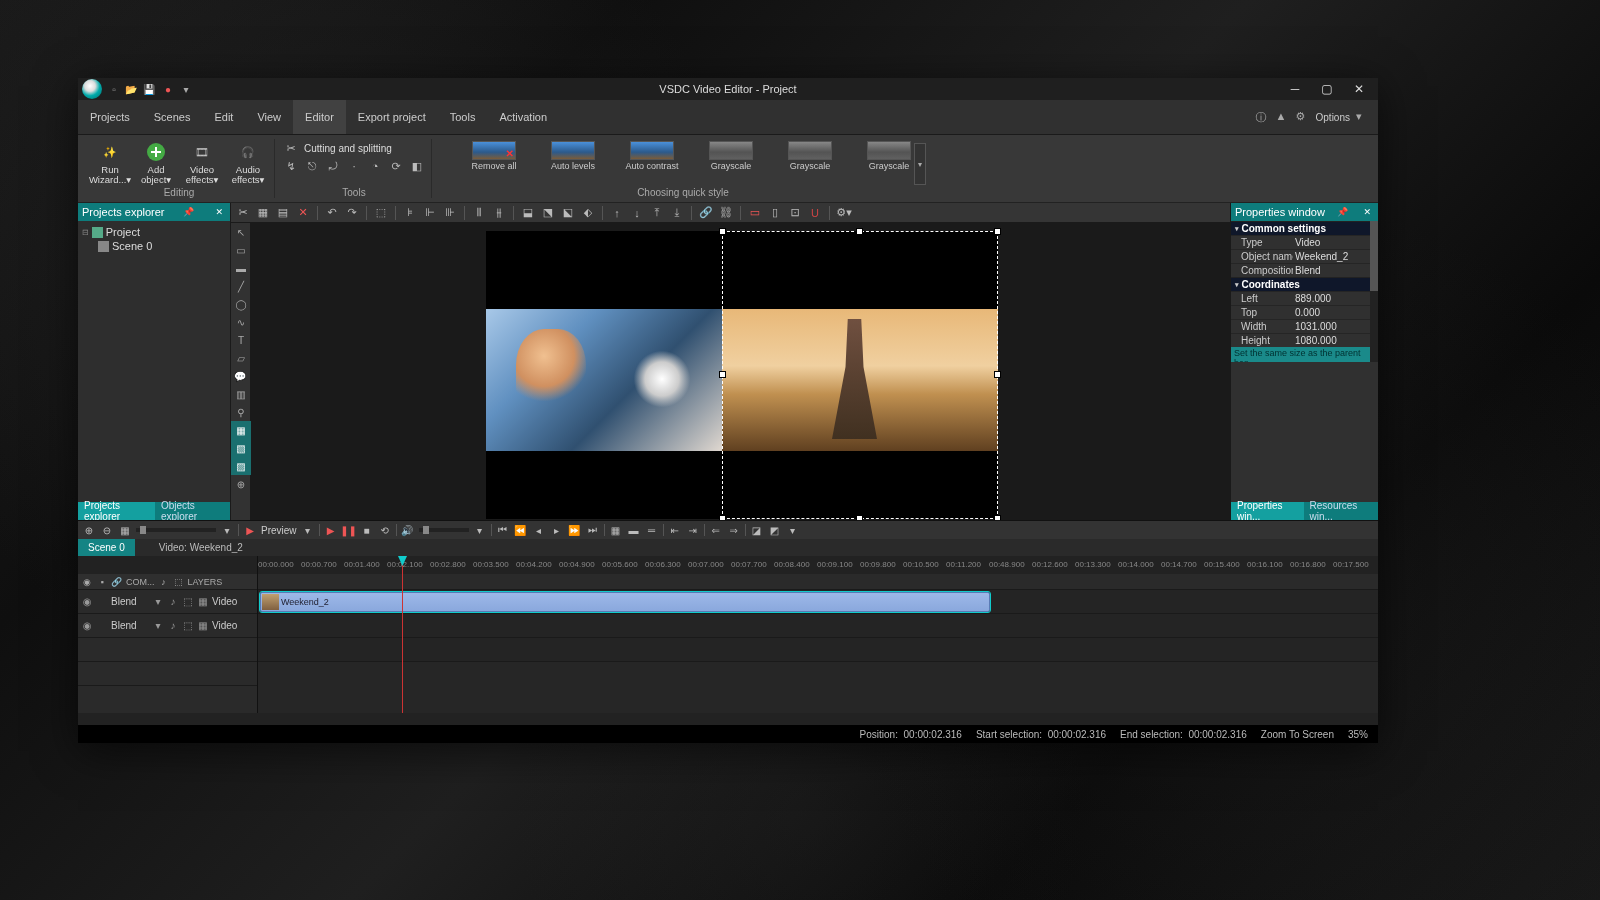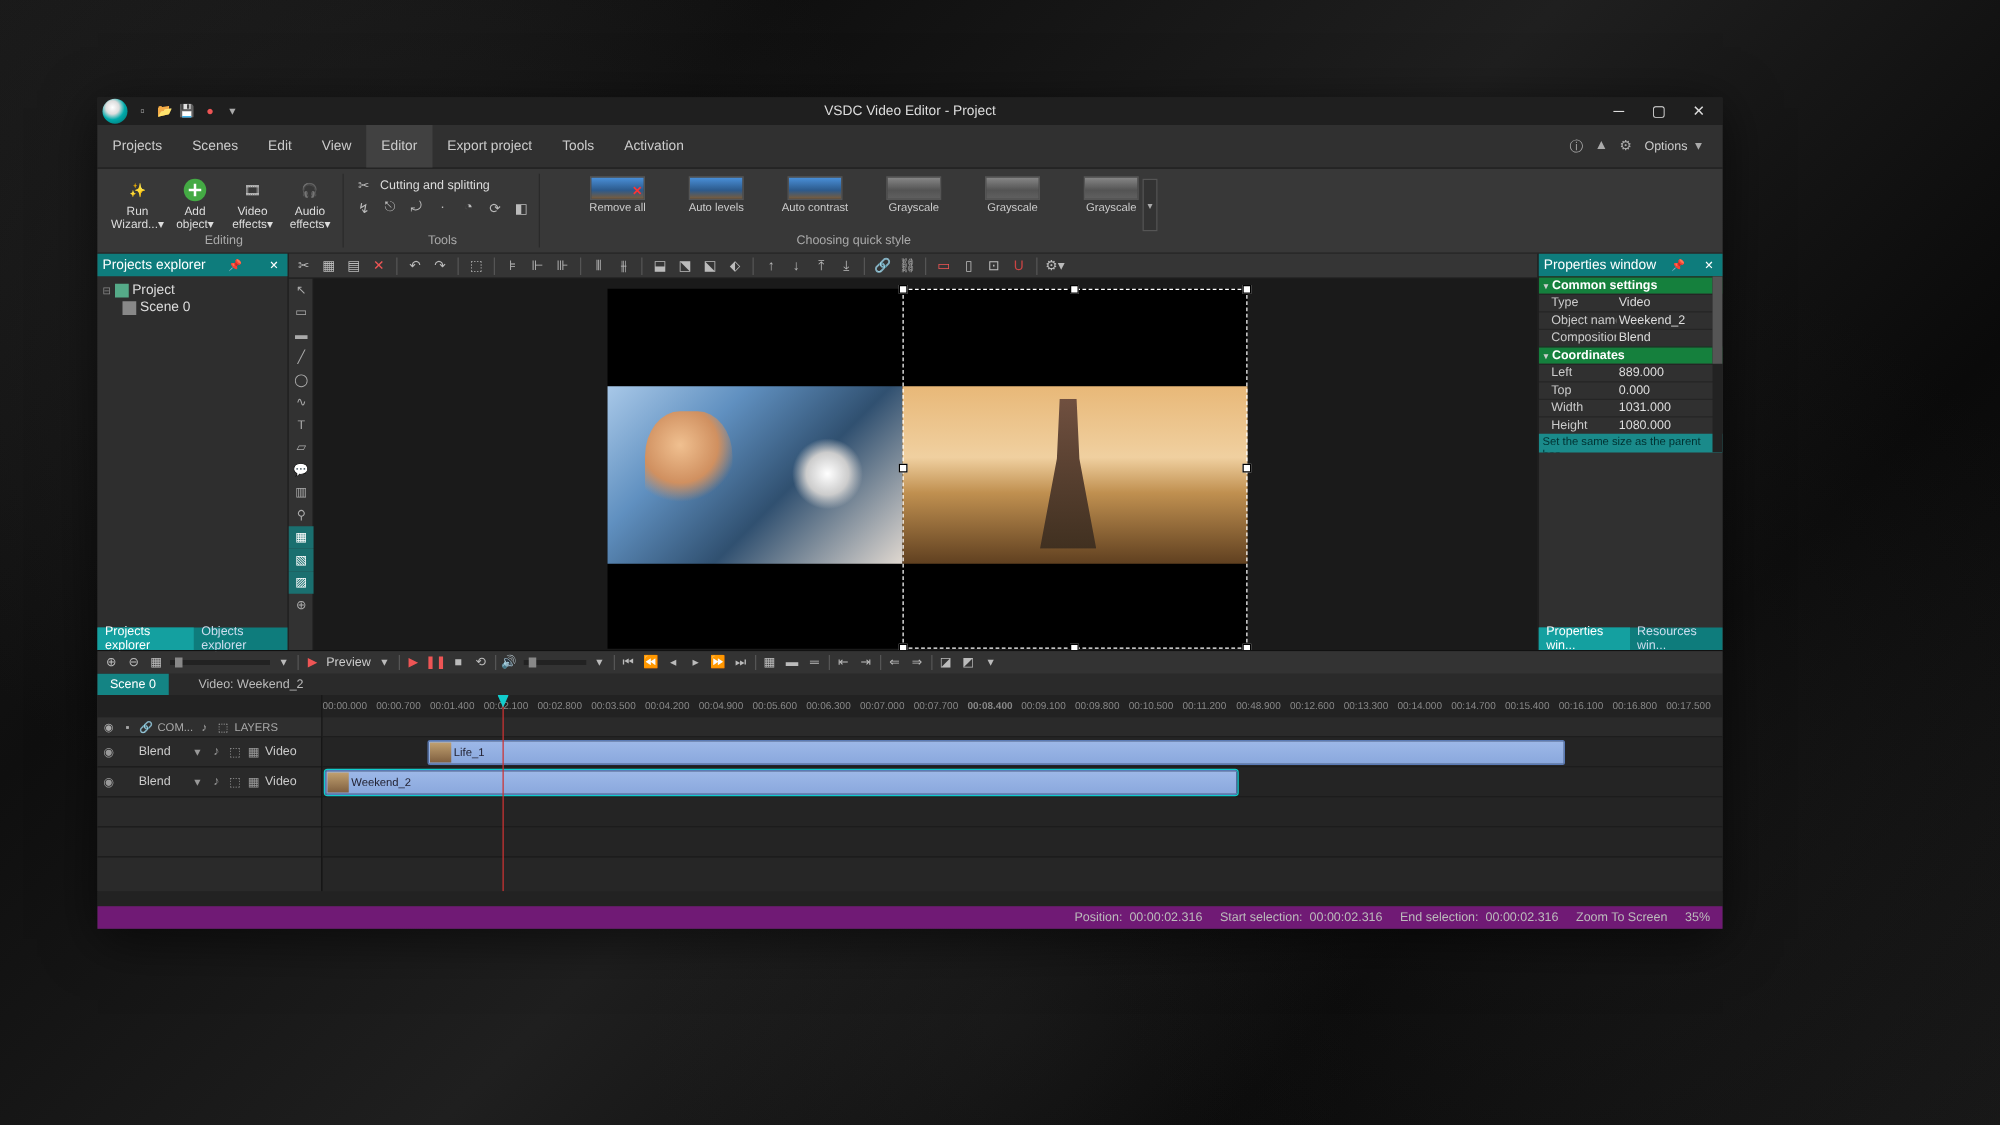--- a/index.html
+++ b/index.html
@@ -80,21 +80,21 @@
 .selection-box { position:absolute; left:471px; top:8px; width:276px; height:288px; border:1px dashed #fff; }
 .sel-handle { position:absolute; width:7px; height:7px; background:#fff; border:1px solid #000; }
 .sh-tl{top:-4px;left:-4px;} .sh-tm{top:-4px;left:calc(50% - 4px);} .sh-tr{top:-4px;right:-4px;}
 .sh-ml{top:calc(50% - 4px);left:-4px;} .sh-mr{top:calc(50% - 4px);right:-4px;}
 .sh-bl{bottom:-4px;left:-4px;} .sh-bm{bottom:-4px;left:calc(50% - 4px);} .sh-br{bottom:-4px;right:-4px;}
 
 .right-panel { width:148px; background:#303030; display:flex; flex-direction:column; border-left:1px solid #1a1a1a; }
 .prop-list { flex:1; overflow:hidden; font-size:10px; position:relative;}
 .prop-scroll{width:8px;background:#222;position:absolute;right:0;top:0;bottom:0;}
 .prop-scroll::after{content:"";position:absolute;top:0;left:0;width:8px;height:70px;background:#555;}
-.prop-section { background:#15803d; padding:1px 4px; color:#fff; font-weight:bold; font-size:10px; border-top:1px solid #222; display:flex; align-items:center; gap:3px;}
+.prop-section { background:#0f172a; padding:1px 4px; color:#fff; font-weight:bold; font-size:10px; border-top:1px solid #222; display:flex; align-items:center; gap:3px;}
 .prop-section::before{content:"▾";font-size:7px;color:#ccc;}
 .prop-row { display:flex; padding:1px 0; border-top:1px solid #252525; }
 .prop-key { width:62px; padding-left:10px; color:#ccc; overflow:hidden; white-space:nowrap; text-overflow:clip;}
 .prop-val { flex:1; color:#ddd; padding-left:2px; overflow:hidden; white-space:nowrap;}
 .prop-hint { background:#1a8a8a; color:#003030; padding:1px 3px; font-size:9px; }
 
 
 .lower { height:205px; display:flex; flex-direction:column; border-top:1px solid #111; }
 .play-bar { height:18px; background:#333; display:flex; align-items:center; gap:4px; padding:0 4px; }
 .pb-btn { width:14px; height:14px; color:#bbb; cursor:pointer; display:flex; align-items:center; justify-content:center; font-size:10px; }
@@ -121,21 +121,21 @@
 .tl-tick{position:absolute;top:4px;width:40px;text-align:left;}
 .tl-tracks{position:relative;}
 .tl-track{height:24px;border-bottom:1px solid #1a1a1a;position:relative;background:#242424;}
 .clip{position:absolute;top:2px;height:20px;background:linear-gradient(#9db8e8,#8aa8dd);border:1px solid #5a7ab5;border-radius:2px;display:flex;align-items:center;padding-left:20px;font-size:9px;color:#223;overflow:hidden;}
 .clip.sel{outline:1px solid #1cc;}
 .clip::before{content:"";position:absolute;left:1px;top:1px;width:17px;height:16px;background:linear-gradient(#c0a070,#806040);}
 .playhead{position:absolute;top:0;bottom:0;width:1px;background:#c33;z-index:5;}
 .playhead::before{content:"";position:absolute;top:0;left:-4px;width:9px;height:10px;background:#1cc;clip-path:polygon(0 0,100% 0,50% 100%);}
 .tl-scrollbar{height:12px;background:#222;}
 
-.statusbar { height:18px; background:#701a75; display:flex; align-items:center; justify-content:flex-end; gap:14px; padding:0 10px; font-size:10px; color:#bbb; }
+.statusbar { height:18px; background:#000000; display:flex; align-items:center; justify-content:flex-end; gap:14px; padding:0 10px; font-size:10px; color:#bbb; }
 .statusbar span{white-space:nowrap;}
 </style>
 </head>
 <body>
 
 <div class="wallpaper"></div>
 
 <div class="app-window">
 
   <div class="titlebar">
@@ -495,43 +495,38 @@
             <div class="tl-tick" style="left: 86px;">00:01.400</div>
             <div class="tl-tick" style="left: 129px;">00:02.100</div>
             <div class="tl-tick" style="left: 172px;">00:02.800</div>
             <div class="tl-tick" style="left: 215px;">00:03.500</div>
             <div class="tl-tick" style="left: 258px;">00:04.200</div>
             <div class="tl-tick" style="left: 301px;">00:04.900</div>
             <div class="tl-tick" style="left: 344px;">00:05.600</div>
             <div class="tl-tick" style="left: 387px;">00:06.300</div>
             <div class="tl-tick" style="left: 430px;">00:07.000</div>
             <div class="tl-tick" style="left: 473px;">00:07.700</div>
-            <div class="tl-tick" style="left: 516px; font-weight: bold;">00:08.400</div>
+            <div class="tl-tick" style="left: 516px;">00:08.400</div>
             <div class="tl-tick" style="left: 559px;">00:09.100</div>
             <div class="tl-tick" style="left: 602px;">00:09.800</div>
             <div class="tl-tick" style="left: 645px;">00:10.500</div>
             <div class="tl-tick" style="left: 688px;">00:11.200</div>
             <div class="tl-tick" style="left: 731px;">00:48.900</div>
             <div class="tl-tick" style="left: 774px;">00:12.600</div>
             <div class="tl-tick" style="left: 817px;">00:13.300</div>
             <div class="tl-tick" style="left: 860px;">00:14.000</div>
             <div class="tl-tick" style="left: 903px;">00:14.700</div>
             <div class="tl-tick" style="left: 946px;">00:15.400</div>
             <div class="tl-tick" style="left: 989px;">00:16.100</div>
             <div class="tl-tick" style="left: 1032px;">00:16.800</div>
             <div class="tl-tick" style="left: 1075px;">00:17.500</div>
           </div>
         <div class="tl-tracks">
           <div style="height:16px;background:#2a2a2a;border-bottom:1px solid #1a1a1a"></div>
           <div class="tl-track">
-            <div class="clip" style="left:84px;width:910px">
-                <span>Life_1</span>
-              </div>
-          </div>
-          <div class="tl-track">
             <div class="clip sel" style="left:2px;width:730px">
                 <span>Weekend_2</span>
               </div>
           </div>
           <div class="tl-track"></div>
           <div class="tl-track"></div>
         </div>
         <div class="playhead" style="left:144px"></div>
       </div>
     </div>

